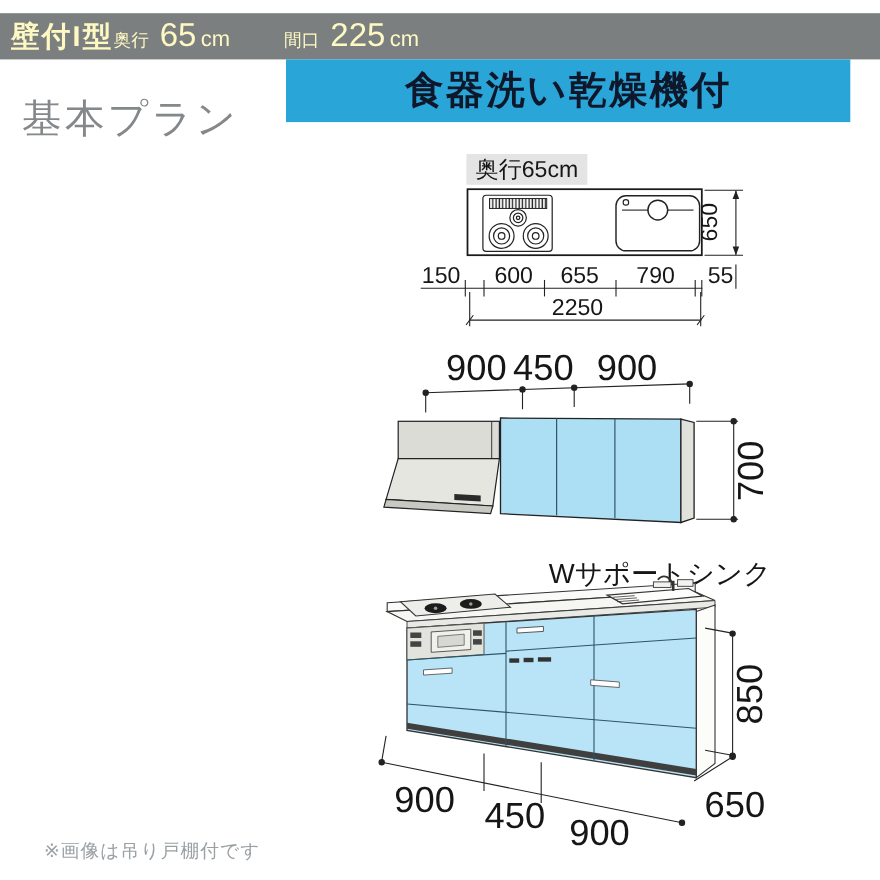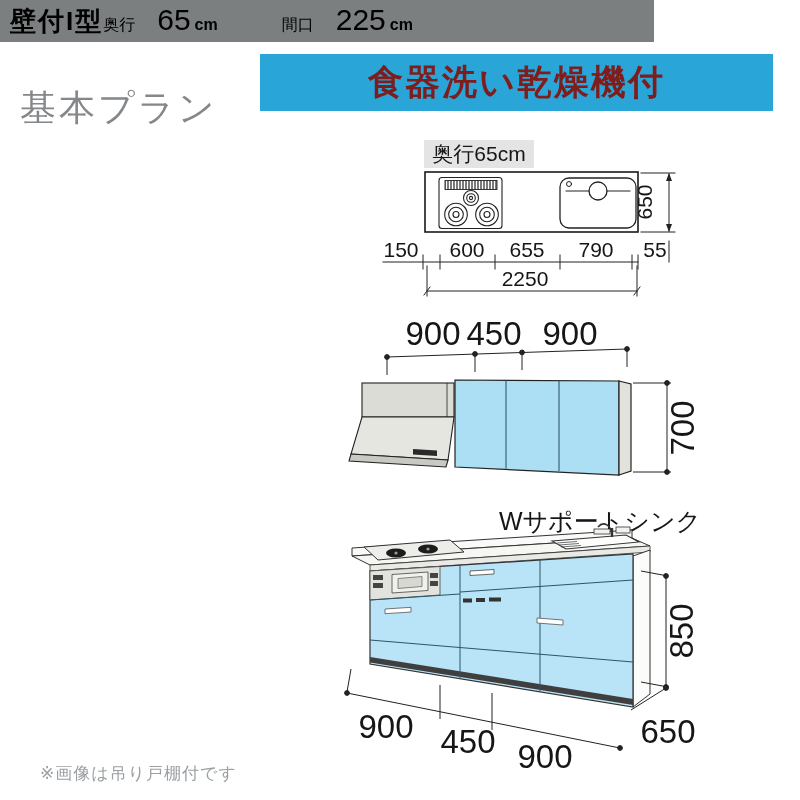--- a/index.html
+++ b/index.html
@@ -3,37 +3,37 @@
 <meta charset="utf-8">
 <style>
   html,body{margin:0;padding:0;}
   body{
     width:800px;height:800px;position:relative;background:#ffffff;
     font-family:"Liberation Sans","DejaVu Sans",sans-serif;
     -webkit-font-smoothing:antialiased;overflow:hidden;
   }
   
   .header-bar{
-    position:absolute;left:0;top:0;width:654px;height:42px;
-    background:#7b7f80;color:#000000;
+    position:absolute;left:0;top:12px;width:800px;height:42px;
+    background:#7b7f80;color:#fef9c3;
     display:flex;align-items:baseline;
   }
   .header-bar .type{font-size:26px;font-weight:bold;letter-spacing:2px;margin-left:10px;line-height:42px;}
   .header-bar .dim-label{font-size:16px;}
-  .header-bar .dim-value{font-size:30px;margin-left:22px;}
-  .header-bar .dim-unit{font-size:16px;margin-left:4px;font-weight:bold;}
-  .header-bar .dim-label.second{margin-left:64px;}
+  .header-bar .dim-value{font-size:30px;margin-left:10px;}
+  .header-bar .dim-unit{font-size:20px;margin-left:4px;}
+  .header-bar .dim-label.second{margin-left:49px;}
   
   .plan-label{
     position:absolute;left:20px;top:60px;
     font-size:36px;color:#84888a;letter-spacing:3px;margin-top:24px;
   }
   .feature-banner{
     position:absolute;left:260px;top:54px;width:513px;height:57px;
-    background:#2aa5d8;color:#7f1d1d;
+    background:#2aa5d8;color:#0f172a;
     display:flex;align-items:center;justify-content:center;
     font-size:35px;font-weight:bold;letter-spacing:2px;
   }
   
   .diagram{position:absolute;left:0;top:0;width:800px;height:800px;}
   .diagram text{fill:#161616;}
   .dim-txt{font-size:21px;}
   .dim-txt-lg{font-size:33px;}
   .sink-label-txt{font-size:25px;}
   .tag-txt{font-size:21px;}

